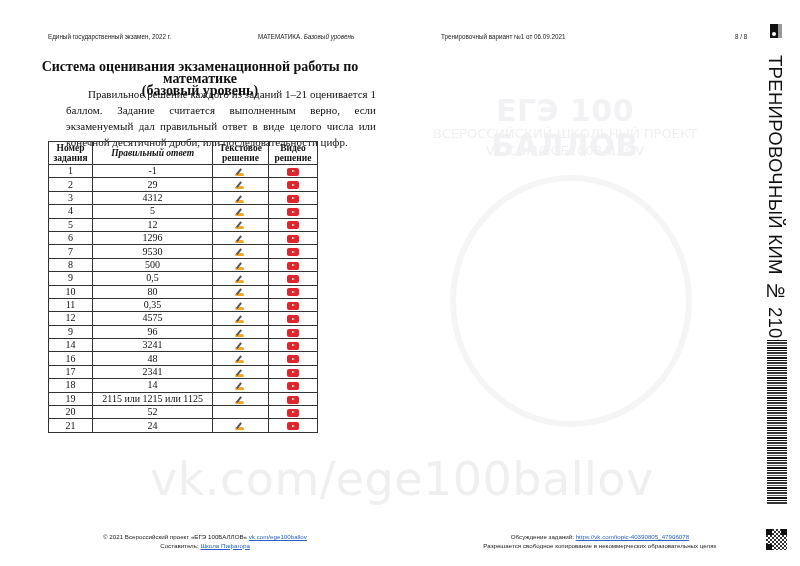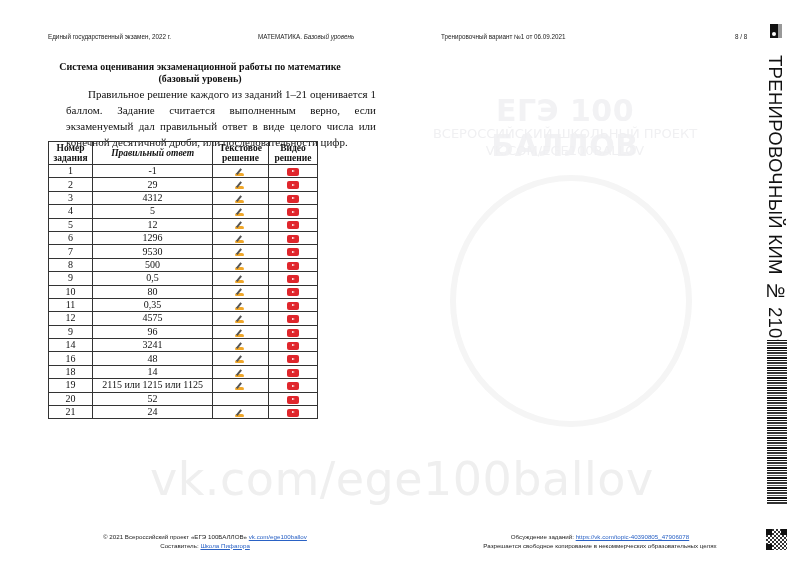--- a/index.html
+++ b/index.html
@@ -4,21 +4,21 @@
 <style>
   html,body{margin:0;padding:0;background:#fff;}
   body{width:800px;height:566px;position:relative;overflow:hidden;font-family:"Liberation Serif",serif;color:#111;}
   .hdr{position:absolute;top:33px;font-family:"Liberation Sans",sans-serif;font-size:6.3px;color:#222;white-space:nowrap;}
   .hdr i{font-style:italic;}
   .wm-title{position:absolute;left:430px;top:93px;width:270px;text-align:center;font-family:"DejaVu Sans",sans-serif;font-weight:bold;font-size:30px;color:#f2f2f4;letter-spacing:0.5px;}
   .wm-sub{position:absolute;left:420px;top:126px;width:290px;text-align:center;font-family:"DejaVu Sans",sans-serif;font-size:13px;color:#f0f0f2;}
   .wm-sub2{position:absolute;left:420px;top:143px;width:290px;text-align:center;font-family:"DejaVu Sans",sans-serif;font-size:13px;color:#f0f0f2;}
   .wm-circle{position:absolute;left:450px;top:175px;width:230px;height:240px;border-radius:50%;border:6px solid #f5f5f5;}
   .wm-big{position:absolute;left:150px;top:452px;font-family:"DejaVu Sans",sans-serif;font-size:46px;color:#efefef;letter-spacing:0.5px;white-space:nowrap;}
-  .title{position:absolute;left:40px;top:61px;width:320px;text-align:center;font-weight:bold;font-size:10px;line-height:12px;}
+  .title{position:absolute;left:40px;top:61px;width:320px;text-align:center;font-weight:bold;font-size:14px;line-height:12px;}
   .intro{position:absolute;left:48px;top:86px;width:310px;font-size:11px;line-height:16px;text-align:justify;margin-left:18px;}
   .intro .ind{display:inline-block;width:22px;}
   table{position:absolute;left:48px;top:141px;width:270px;border-collapse:collapse;font-size:10px;padding-left:33px;}
   th,td{border:1px solid #333;text-align:center;padding:0;height:12.4px;line-height:12px;}
   th{font-weight:bold;font-size:9.5px;line-height:10.5px;height:22px;}
   .c1{width:47px;}.c2{width:148px;font-style:italic;}.c3{width:60px;margin-left:14px;}.c4{width:53px;text-align:center;}
   .pen{display:inline-block;width:10px;height:8px;position:relative;vertical-align:middle;}
   .pen:before{content:"";position:absolute;left:0;bottom:0;width:9px;height:3px;background:#f0a72a;border-radius:2px 2px 1px 1px;}
   .pen:after{content:"";position:absolute;left:3px;top:0;width:1.5px;height:7px;background:#555;transform:rotate(40deg);}
   .yt{display:inline-block;width:12px;height:8px;background:#e0262c;border-radius:2px;position:relative;vertical-align:middle;}
@@ -152,20 +152,26 @@
         <td><span class="pen"></span></td>
         <td><span class="yt"></span></td>
       </tr>
       <tr>
         <td>16</td>
         <td>48</td>
         <td><span class="pen"></span></td>
         <td><span class="yt"></span></td>
       </tr>
       <tr>
+        <td>17</td>
+        <td>2341</td>
+        <td><span class="pen"></span></td>
+        <td><span class="yt"></span></td>
+      </tr>
+      <tr>
         <td>18</td>
         <td>14</td>
         <td><span class="pen"></span></td>
         <td><span class="yt"></span></td>
       </tr>
       <tr>
         <td>19</td>
         <td>2115 или 1215 или 1125</td>
         <td><span class="pen"></span></td>
         <td><span class="yt"></span></td>

